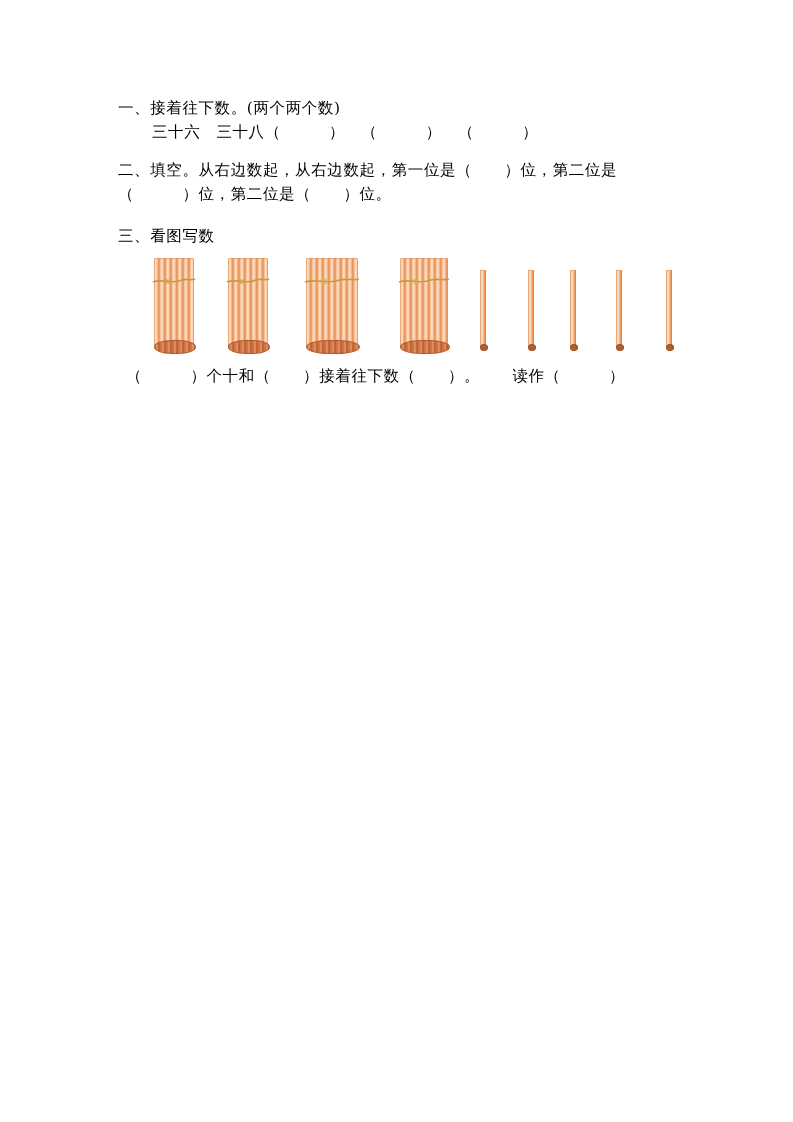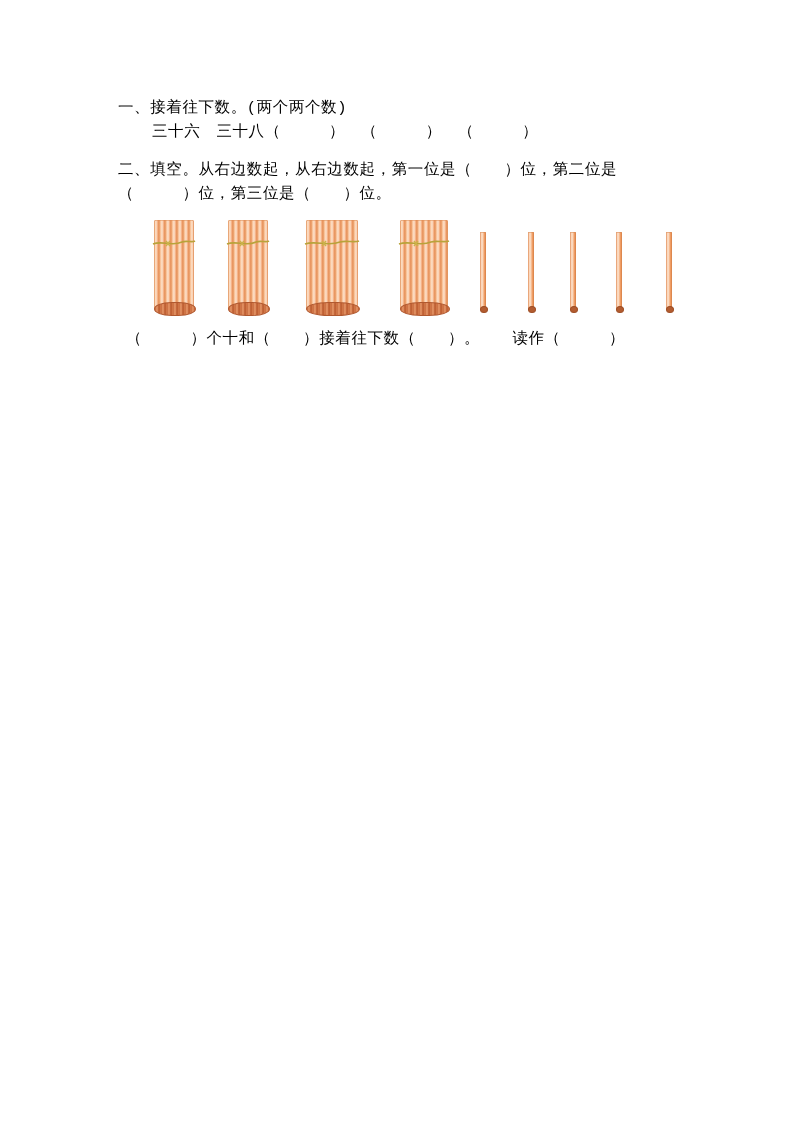--- a/index.html
+++ b/index.html
@@ -26,21 +26,20 @@
     position: absolute;
     left: 118px;
     top: 96px;
     width: 600px;
   }
   .q-line {
     font-size: 15.5px;
     letter-spacing: 0.6px;
     line-height: 1.55;
     white-space: pre;
-    font-family: Liberation Mono, monospace;
   }
   .q-block {
     margin-bottom: 14px;
   }
   .indent-1 {
     padding-left: 34px;
   }
   .q2-line2 {
     padding-left: 0px;
   }
@@ -137,24 +136,25 @@
 <div class="page">
   <div class="content">
 
     <div class="q-block">
       <div class="q-line">一、接着往下数。(两个两个数)</div>
       <div class="q-line indent-1">三十六　三十八（　　　）　（　　　）　（　　　）</div>
     </div>
 
     <div class="q-block">
       <div class="q-line">二、填空。从右边数起，从右边数起，第一位是（　　）位，第二位是</div>
-      <div class="q-line q2-line2">（　　　）位，第三位是（　　）位。</div>
+      <div class="q-line q2-line2">（　　　）位，第二位是（　　）位。</div>
     </div>
 
     <div class="q-block">
+      <div class="q-line q3-title">三、看图写数</div>
 
       <div class="illus">
 
         <div class="bundle" style="left:26px;">
           <div class="sticks"></div>
           <div class="tops"></div>
           <div class="tie">
             <svg width="44" height="12" viewBox="0 0 44 12">
               <path d="M1 7 C10 3, 20 10, 30 5 C35 3, 40 6, 43 4" stroke="#b8a33a" stroke-width="1.6" fill="none"></path>
               <path d="M14 4 l4 5 M18 4 l-4 5" stroke="#cbb24a" stroke-width="1.4" fill="none"></path>

